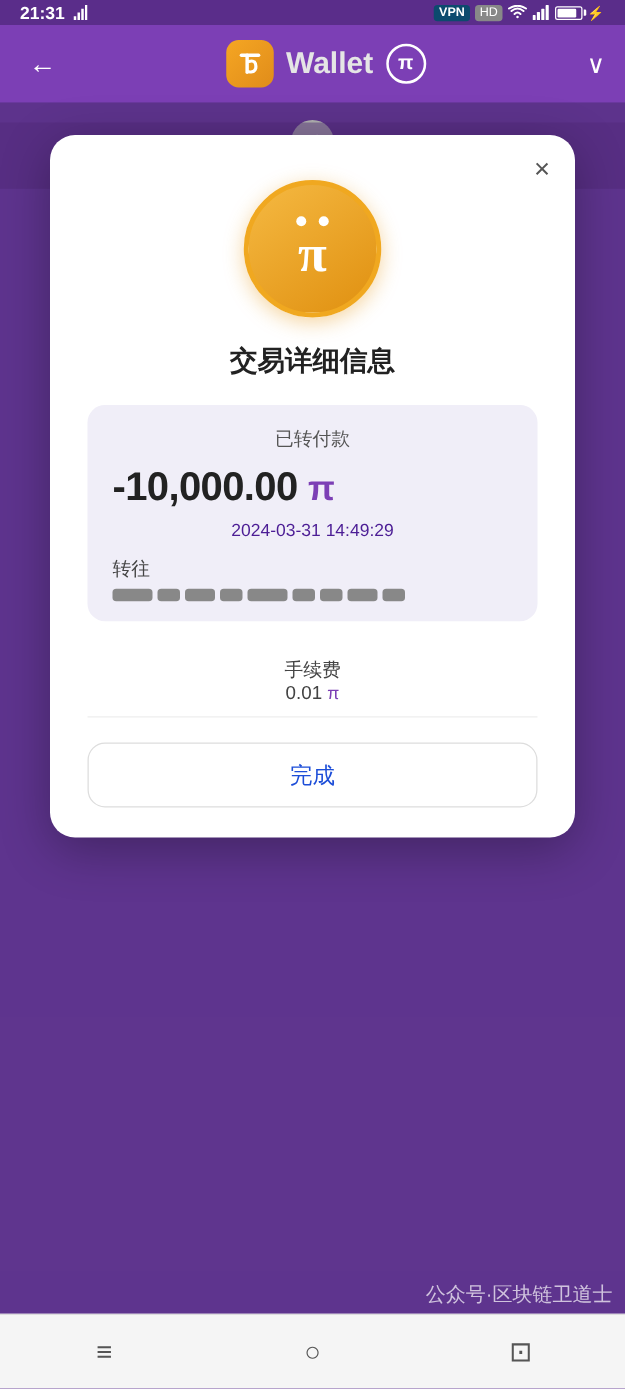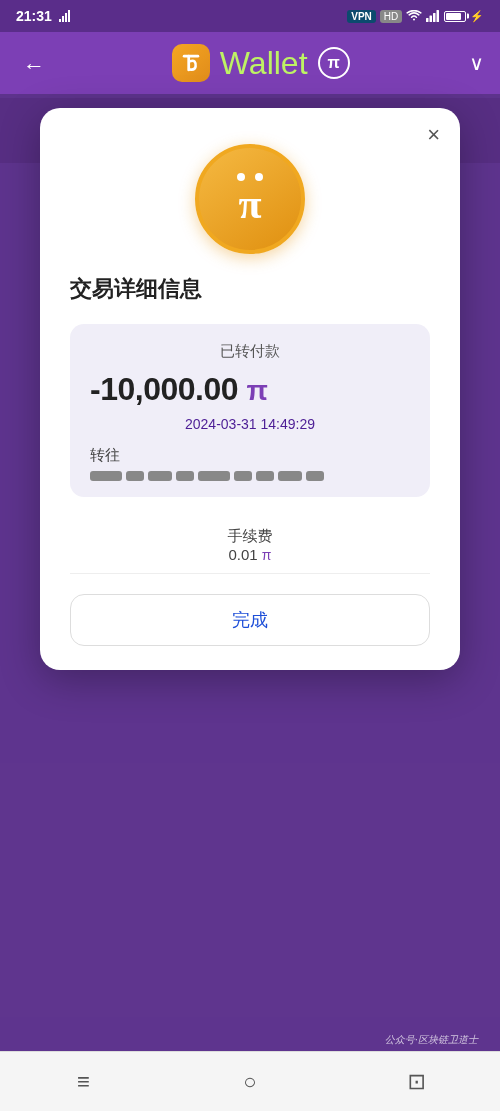--- a/index.html
+++ b/index.html
@@ -10,21 +10,21 @@
       height: 1111px;
       background: #6b3fa0;
       font-family: -apple-system, 'PingFang SC', 'Helvetica Neue', Arial, sans-serif;
       overflow: hidden;
       position: relative;
     }
 
     
     .status-bar {
       width: 100%;
-      height: 32px;
+      height: 20px;
       background: #5a2d8a;
       display: flex;
       align-items: center;
       justify-content: space-between;
       padding: 0 16px;
       color: white;
       font-size: 14px;
       font-weight: 600;
     }
     .status-left {
@@ -113,23 +113,23 @@
       background: linear-gradient(135deg, #f5a623, #e08c1a);
       border-radius: 10px;
       display: flex;
       align-items: center;
       justify-content: center;
       color: white;
       font-size: 18px;
       font-weight: bold;
     }
     .nav-title-text {
-      color: #bef264;
-      font-size: 32px;
-      font-weight: 400;
+      color: #e5e5e5;
+      font-size: 24px;
+      font-weight: 700;
     }
     .pi-symbol-nav {
       width: 32px;
       height: 32px;
       border-radius: 50%;
       border: 2.5px solid white;
       display: flex;
       align-items: center;
       justify-content: center;
       color: white;
@@ -235,20 +235,21 @@
     .pi-symbol-large {
       color: white;
       font-size: 42px;
       font-weight: 700;
       line-height: 1;
       font-family: serif;
     }
 
     
     .modal-title {
+      text-align: center;
       font-size: 22px;
       font-weight: 600;
       color: #222;
       margin-bottom: 20px;
     }
 
     
     .tx-info-box {
       background: #f0eef8;
       border-radius: 14px;
@@ -373,24 +374,23 @@
       height: 40px;
       display: flex;
       align-items: center;
       justify-content: center;
     }
 
     
     .watermark {
       position: absolute;
       bottom: 64px;
-      right: 22px;
-      font-size: 10px;
+      right: 10px;
+      font-size: 16px;
       color: rgba(255,255,255,0.7);
-      font-style: italic;
     }
   </style>
 </head>
 <body>
 
 <div class="status-bar">
   <div class="status-left">
     <span>21:31</span>
     <svg width="12" height="12" viewBox="0 0 12 12">
         <path d="M1 9h2v3H1zM4 6h2v6H4zM7 3h2v9H7zM10 0h2v12h-2z" fill="white"></path>

